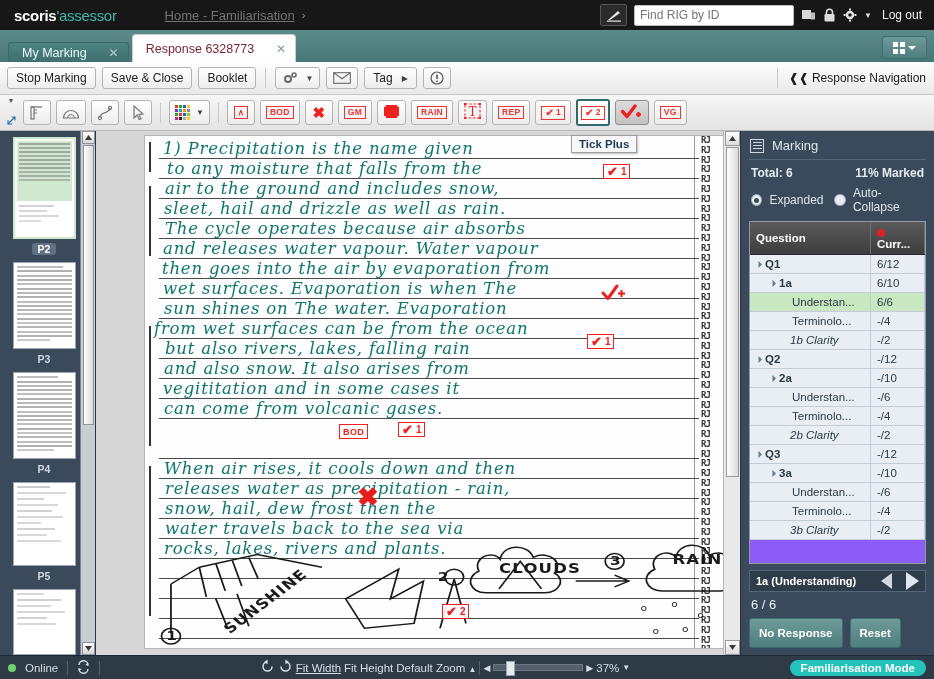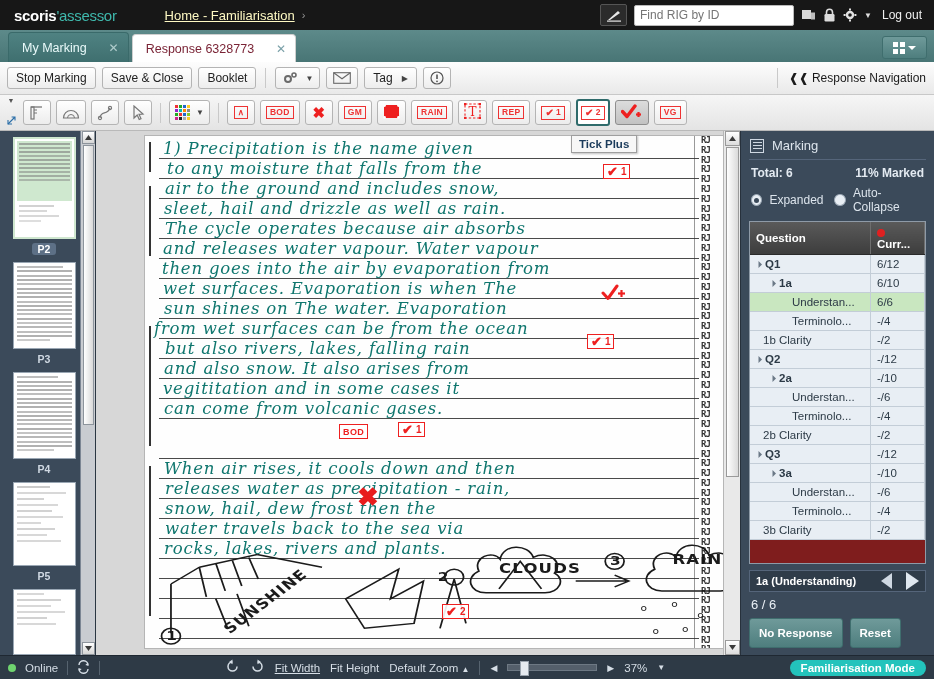--- a/index.html
+++ b/index.html
@@ -7,39 +7,39 @@
     font-family:"Liberation Sans", sans-serif; font-size:12px; }
 
   
   .topbar { height:30px; background:#171717; display:flex; align-items:center;
             padding:0 8px; gap:0; position:relative; }
   .logo { font-size:15px; letter-spacing:-.3px; padding-left:6px; }
   .logo .s { color:#ffffff; font-weight:600; }
   .logo .a { color:#3fb8ac; font-weight:400; }
   .logo .dot { color:#3fb8ac; }
   .breadcrumb { margin-left:48px; display:flex; align-items:center; gap:7px; color:#e8e8e8; font-size:13px; }
-  .bc-link { color:#fef9c3; text-decoration:underline; white-space:nowrap;text-align:center; }
+  .bc-link { color:#737373; text-decoration:underline; white-space:nowrap;text-align:center; }
   .bc-sep { color:#999; font-size:11px; }
   .bc-cur { color:#f2f2f2; white-space:nowrap; }
   .top-right { margin-left:auto; display:flex; align-items:center; gap:7px; padding-right:4px; }
   .pen-btn { width:27px; height:22px; background:#2b2b2b; border:1px solid #555; border-radius:2px;
              display:flex; align-items:center; justify-content:center; }
   .search-box { display:flex; align-items:center; background:#fff; border:1px solid #bbb;
                 height:21px; width:160px; border-radius:2px; overflow:hidden; }
   .search-box input { border:0; outline:0; flex:1; height:100%; padding:0 5px; font-size:12px;
                       color:#555; font-family:"Liberation Sans",sans-serif; background:transparent; }
   .search-box .divider { width:1px; height:15px; background:#ccc; }
   .ic-white { display:flex; align-items:center; justify-content:center; }
   .logout { color:#f0f0f0; font-size:12px; text-decoration:none; padding-left:3px; white-space:nowrap; }
 
   
   .tabstrip { height:32px; background:#4a7c7c; display:flex; align-items:flex-end;
               padding-left:8px; position:relative;
               background:linear-gradient(#5d8a8a,#487575); }
-  .tab { height:30px; display:flex; align-items:center; gap:22px; padding:0 9px 0 13px;
+  .tab { height:20px; display:flex; align-items:center; gap:22px; padding:0 9px 0 13px;
          border-radius:4px 4px 0 0; font-size:12.5px; margin-right:3px; }
   .tab.inactive { background:linear-gradient(#4f8282,#3f6f6f); color:#eafafa; border:1px solid #3a6a6a; border-bottom:none; }
   .tab.active { background:#ffffff; color:#7a2436; height:28px; border:1px solid #cfcfcf; border-bottom:none; }
   .tab .x { font-size:12px; opacity:.65; }
   .tab.active .x { color:#7aa0a8; opacity:1; }
   .grid-btn { margin-left:auto; margin-right:7px; margin-bottom:3px; height:23px; width:45px;
               background:linear-gradient(#6f9a9a,#4e7e7e); border:1px solid #3f6e6e; border-radius:3px;
               display:flex; align-items:center; justify-content:center; gap:3px; }
   .grid-4 { display:grid; grid-template-columns:5px 5px; grid-template-rows:5px 5px; gap:2px; }
   .grid-4 i { background:#fff; display:block; }
@@ -126,54 +126,54 @@
   .mark-hd .glyph { width:14px; height:14px; border:1.5px solid #cfd8e2; display:flex;
                     flex-direction:column; justify-content:center; gap:1.5px; padding:1.5px; }
   .mark-hd .glyph i { height:1.5px; background:#cfd8e2; display:block; }
   .mark-rule { height:1px; background:#55657a; margin:0 8px; }
   .mark-tot { display:flex; justify-content:space-between; padding:6px 10px 5px; font-size:12px;
               font-weight:bold; color:#e3eaf1; }
   .mark-radios { display:flex; align-items:center; gap:7px; padding:1px 10px 7px; font-size:12px; }
   .radio { width:12px; height:12px; border-radius:50%; background:#e8eef4; border:1px solid #9aa7b4;
            display:flex; align-items:center; justify-content:center; }
   .radio i { width:5px; height:5px; border-radius:50%; background:#3b4a5a; display:block; }
-  .tbl-wrap { margin:0 8px; background:#7f1d1d; border:1px solid #8e9aa7; flex:1; overflow:hidden; }
+  .tbl-wrap { margin:0 8px; background:#8b5cf6; border:1px solid #8e9aa7; flex:1; overflow:hidden; }
   table.qt { width:100%; border-collapse:collapse; }
   table.qt th { background:linear-gradient(#5a5a5a,#3d3d3d); color:#fff; font-size:11.5px;
                 text-align:left; padding:4px 6px; border-right:1px solid #6e6e6e;
                 border-bottom:1px solid #2a2a2a; }
   table.qt td { font-size:11.5px; color:#2c3a46; padding:3px 6px; border-bottom:1px solid #c3cdd7;
                 border-right:1px solid #c3cdd7; background:#e8eef4; white-space:nowrap;
                 overflow:hidden; text-overflow:ellipsis; }
   table.qt td.score { width:54px; }
   table.qt tr.sel td { background:#c9e7c0; }
   table.qt td.lv0 { font-weight:bold; padding-left:6px; }
   table.qt td.lv1 { font-weight:bold; padding-left:20px; }
   table.qt td.lv2 { padding-left:42px; }
-  table.qt td.lv1p { padding-left:13px; }
+  table.qt td.lv1p { padding-left:40px;font-style:italic; }
   .expander { display:inline-block; width:0;height:0; border-left:5px solid transparent;
               border-bottom:5px solid #6a7886; margin-right:4px; vertical-align:1px;
               transform:rotate(-45deg); }
   .mark-foot { padding:6px 8px 7px; }
   .nav-row { display:flex; align-items:center; background:#2f3c49; border:1px solid #55657a; }
   .nav-lbl { flex:1; font-size:11px; font-weight:bold; color:#fff; padding:3px 6px; }
   .nav-arrow { width:26px; height:20px; display:flex; align-items:center; justify-content:center; }
   .tri-l { width:0;height:0;border-top:8px solid transparent;border-bottom:8px solid transparent;border-right:11px solid #cfd8e2; }
   .tri-r { width:0;height:0;border-top:9px solid transparent;border-bottom:9px solid transparent;border-left:13px solid #dfe7ef; }
   .score-big { font-size:13px; color:#eaf0f6; padding:5px 2px 6px; }
   .fbtns { display:flex; gap:7px; }
   .fbtn { background:linear-gradient(#6f9a9a,#4e7e7e); border:1px solid #3f6e6e; border-radius:3px;
           color:#fff; font-size:11.5px; font-weight:bold; padding:8px 9px; }
 
   
   .status { height:24px; background:#2e3a46; display:flex; align-items:center;
             padding:0 8px; gap:9px; color:#d6dee6; font-size:11.5px; border-top:1px solid #1f2832; }
   .dot-on { width:8px; height:8px; border-radius:50%; background:#6fd46f; }
   .st-sep { width:1px; height:14px; background:#56636f; }
-  .st-mid { margin-left:auto; margin-right:auto; display:flex; align-items:center; gap:10px; }
+  .st-mid { margin-left:auto; margin-right:auto; display:flex; align-items:center; gap:3px; }
   .zoom-slider { width:90px; height:7px; background:#545f6b; border:1px solid #6d7883;
                  position:relative; }
   .zoom-knob { position:absolute; left:12px; top:-4px; width:9px; height:15px;
                background:#e6ebf0; border:1px solid #9aa4ae; }
   .underline { text-decoration:underline; }
   .mode-pill { background:#23c3bc; color:#fff; font-weight:bold; font-size:11.5px;
                border-radius:11px; padding:2px 11px; }
 </style>
 </head>
 <body>

